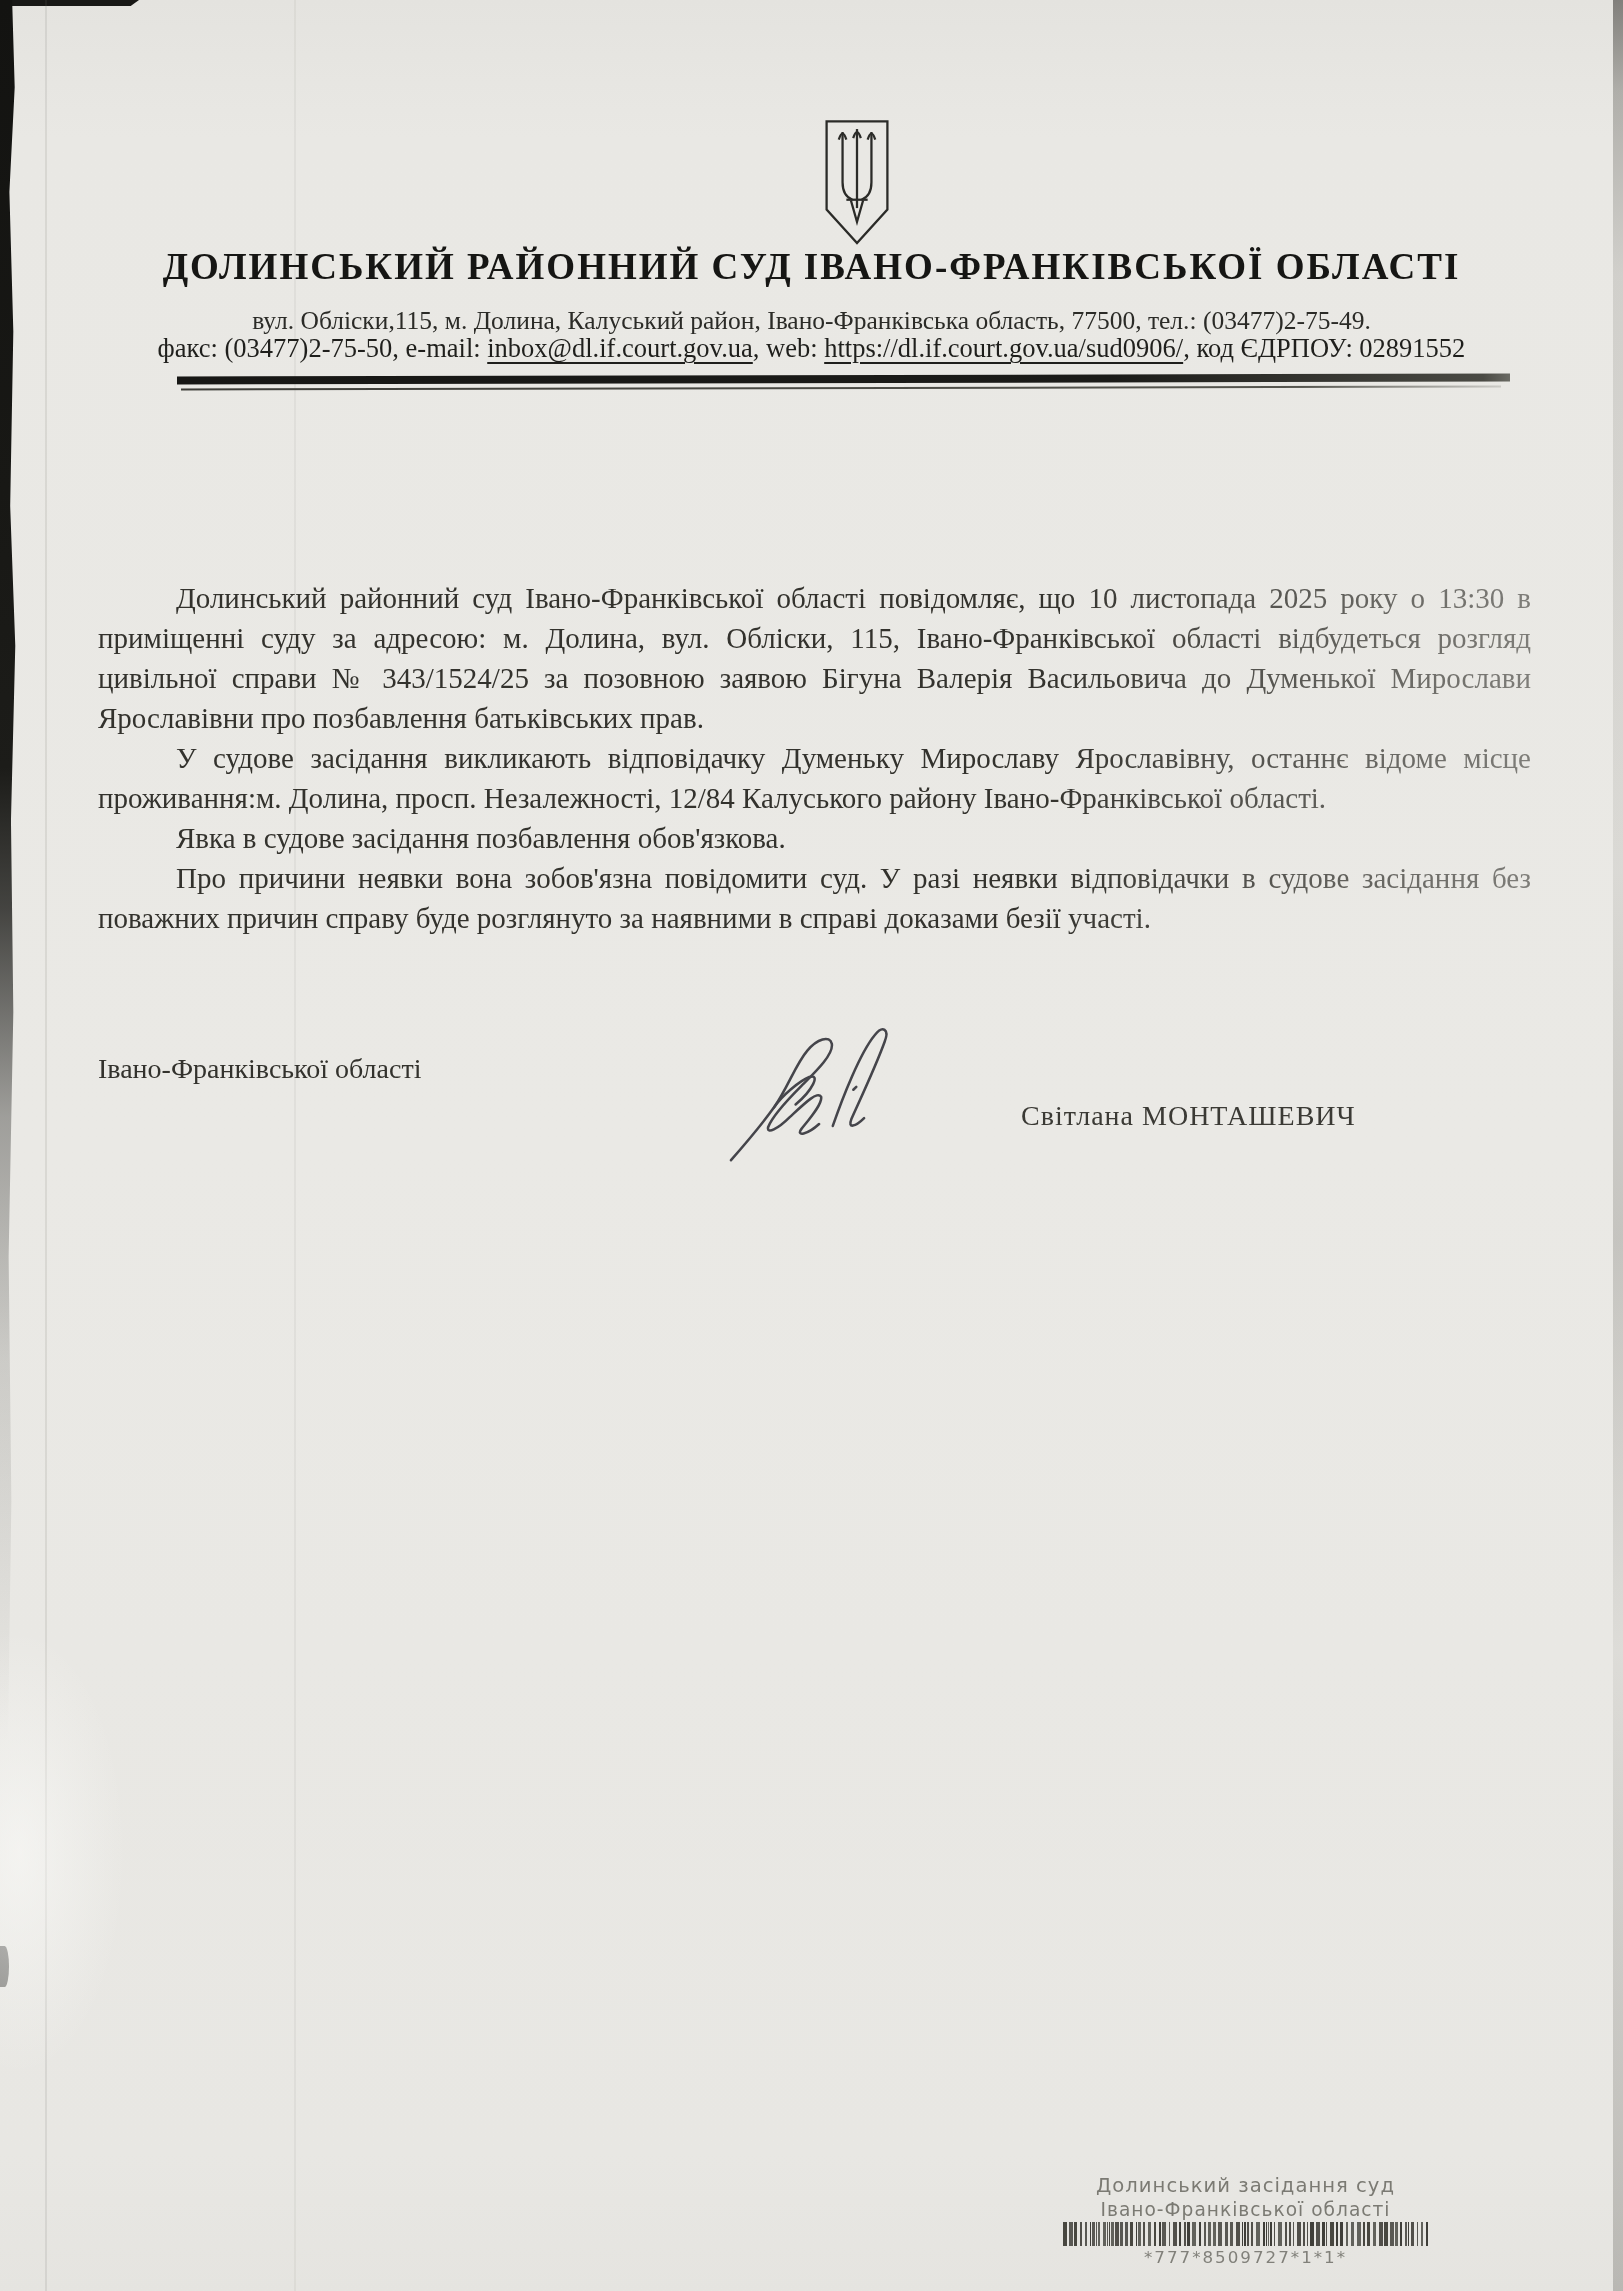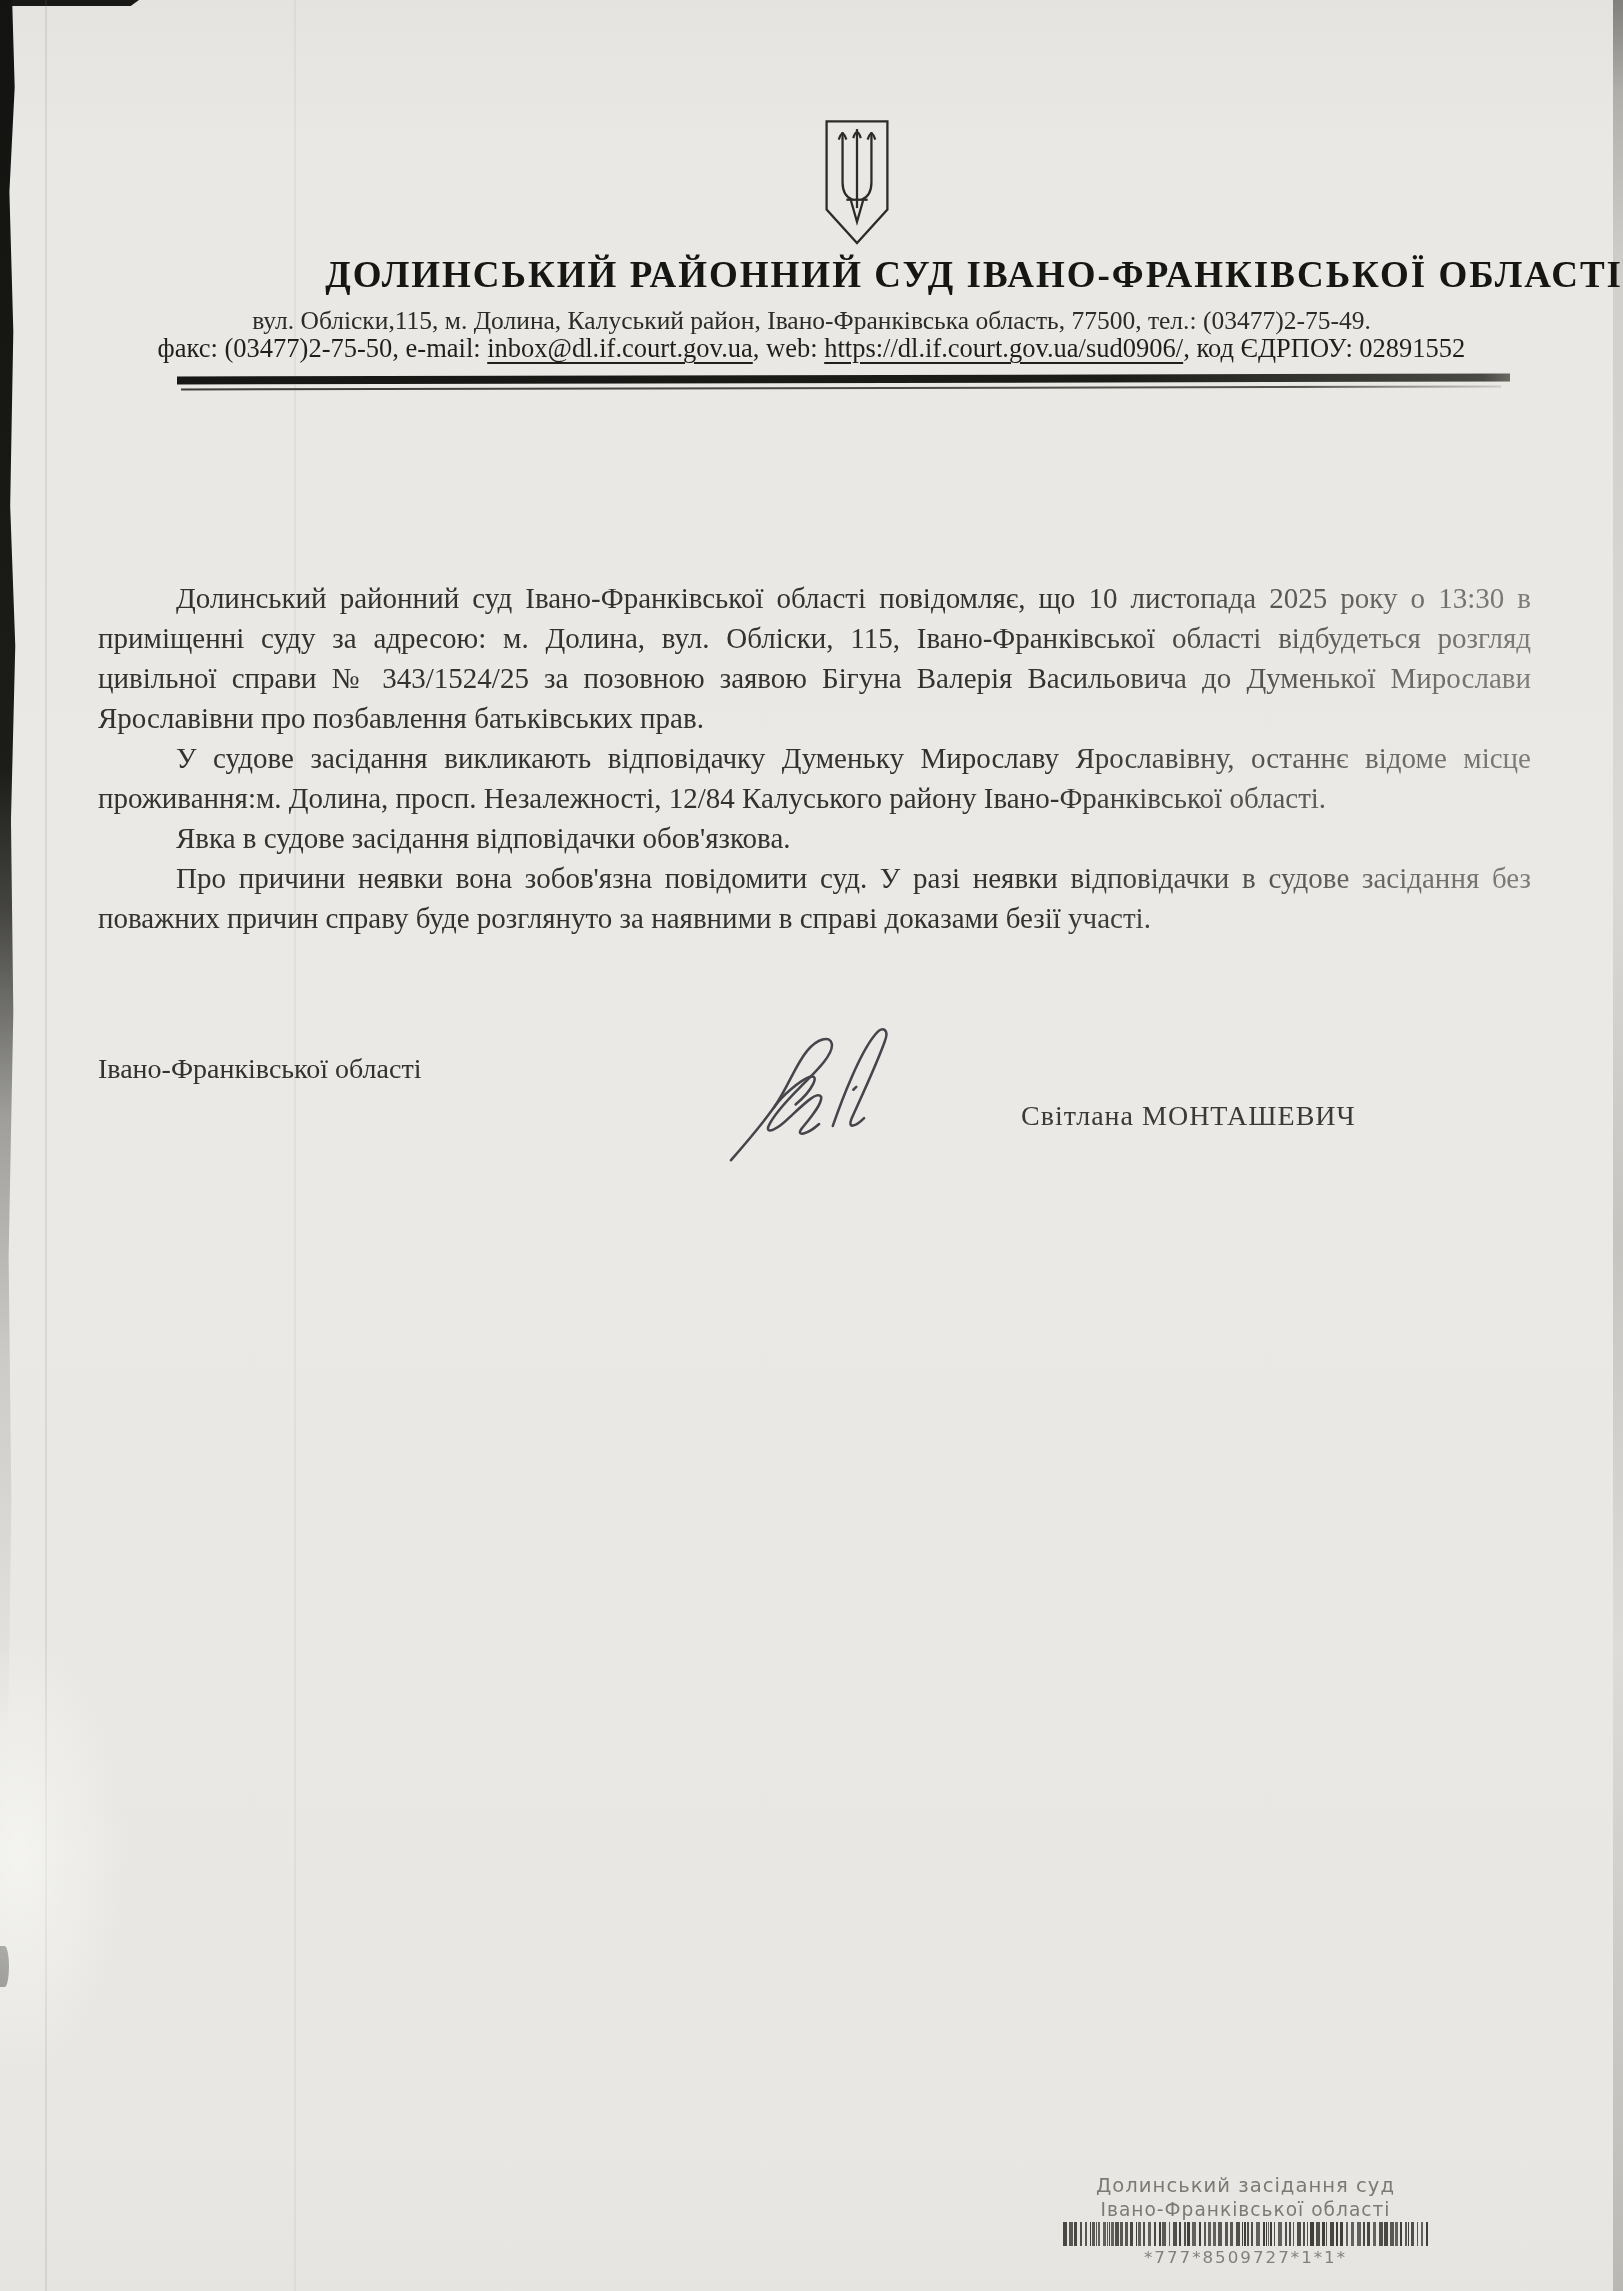--- a/index.html
+++ b/index.html
@@ -43,22 +43,22 @@
     background: radial-gradient(ellipse at 15% 50%, rgba(251,251,249,0.6), rgba(251,251,249,0) 70%);
   }
   .fade-right {
     position: absolute; left: 1039px; top: 549px; width: 500px; height: 510px;
     background: linear-gradient(to right, rgba(234,233,229,0), rgba(234,233,229,0.42));
     pointer-events: none;
   }
   
   .emblem { position: absolute; left: 819px; top: 118px; }
   .court-name {
-    position: absolute; top: 253px; left: 0; width: 100%;
-    text-align: right; font-weight: bold; font-size: 37px; letter-spacing: 2px;
+    position: absolute; top: 245px; left: 0; width: 100%;
+    text-align: center; font-weight: bold; font-size: 37px; letter-spacing: 2px;
     color: #161614; white-space: nowrap;
   }
   .address-line {
     position: absolute; top: 298px; left: 0; width: 100%;
     text-align: center; font-size: 25.5px; color: #2b2b27; white-space: nowrap; margin-top: 8px;
   }
   .contacts-line {
     position: absolute; top: 333px; left: 0; width: 100%;
     text-align: center; font-size: 26.5px; color: #1f1f1c; white-space: nowrap;
   }
@@ -144,21 +144,21 @@
   <div class="contacts-line"><span>факс: (03477)2-75-50, e-mail: </span><span class="u">inbox@dl.if.court.gov.ua</span><span>, web: </span><span class="u">https://dl.if.court.gov.ua/sud0906/</span><span>, код ЄДРПОУ: 02891552</span></div>
 
   <div class="header-rule"></div>
 
   <div class="title-block">
   </div>
 
   <div class="body-text">
     <p>Долинський районний суд Івано-Франківської області повідомляє, що 10 листопада 2025 року о 13:30 в приміщенні суду за адресою: м. Долина, вул. Обліски, 115, Івано-Франківської області відбудеться розгляд цивільної справи № 343/1524/25 за позовною заявою Бігуна Валерія Васильовича до Думенької Мирослави Ярославівни про позбавлення батьківських прав.</p>
     <p>У судове засідання викликають відповідачку Думеньку Мирославу Ярославівну, останнє відоме місце проживання:м. Долина, просп. Незалежності, 12/84 Калуського району Івано-Франківської області.</p>
-    <p>Явка в судове засідання відповідачки обов'язкова.</p>
+    <p>Явка в судове засідання позбавлення обов'язкова.</p>
     <p>Про причини неявки вона зобов'язна повідомити суд. У разі неявки відповідачки в судове засідання без поважних причин справу буде розглянуто за наявними в справі доказами безії участі.</p>
   </div>
   <div class="fade-right"></div>
 
   <div class="judge-title">
     <div>Івано-Франківської області</div>
   </div>
 
   <svg class="signature-svg" width="274" height="196" viewBox="0 0 280 200">
     <g fill="none" stroke="#45454b" stroke-width="2.6" stroke-linecap="round">

